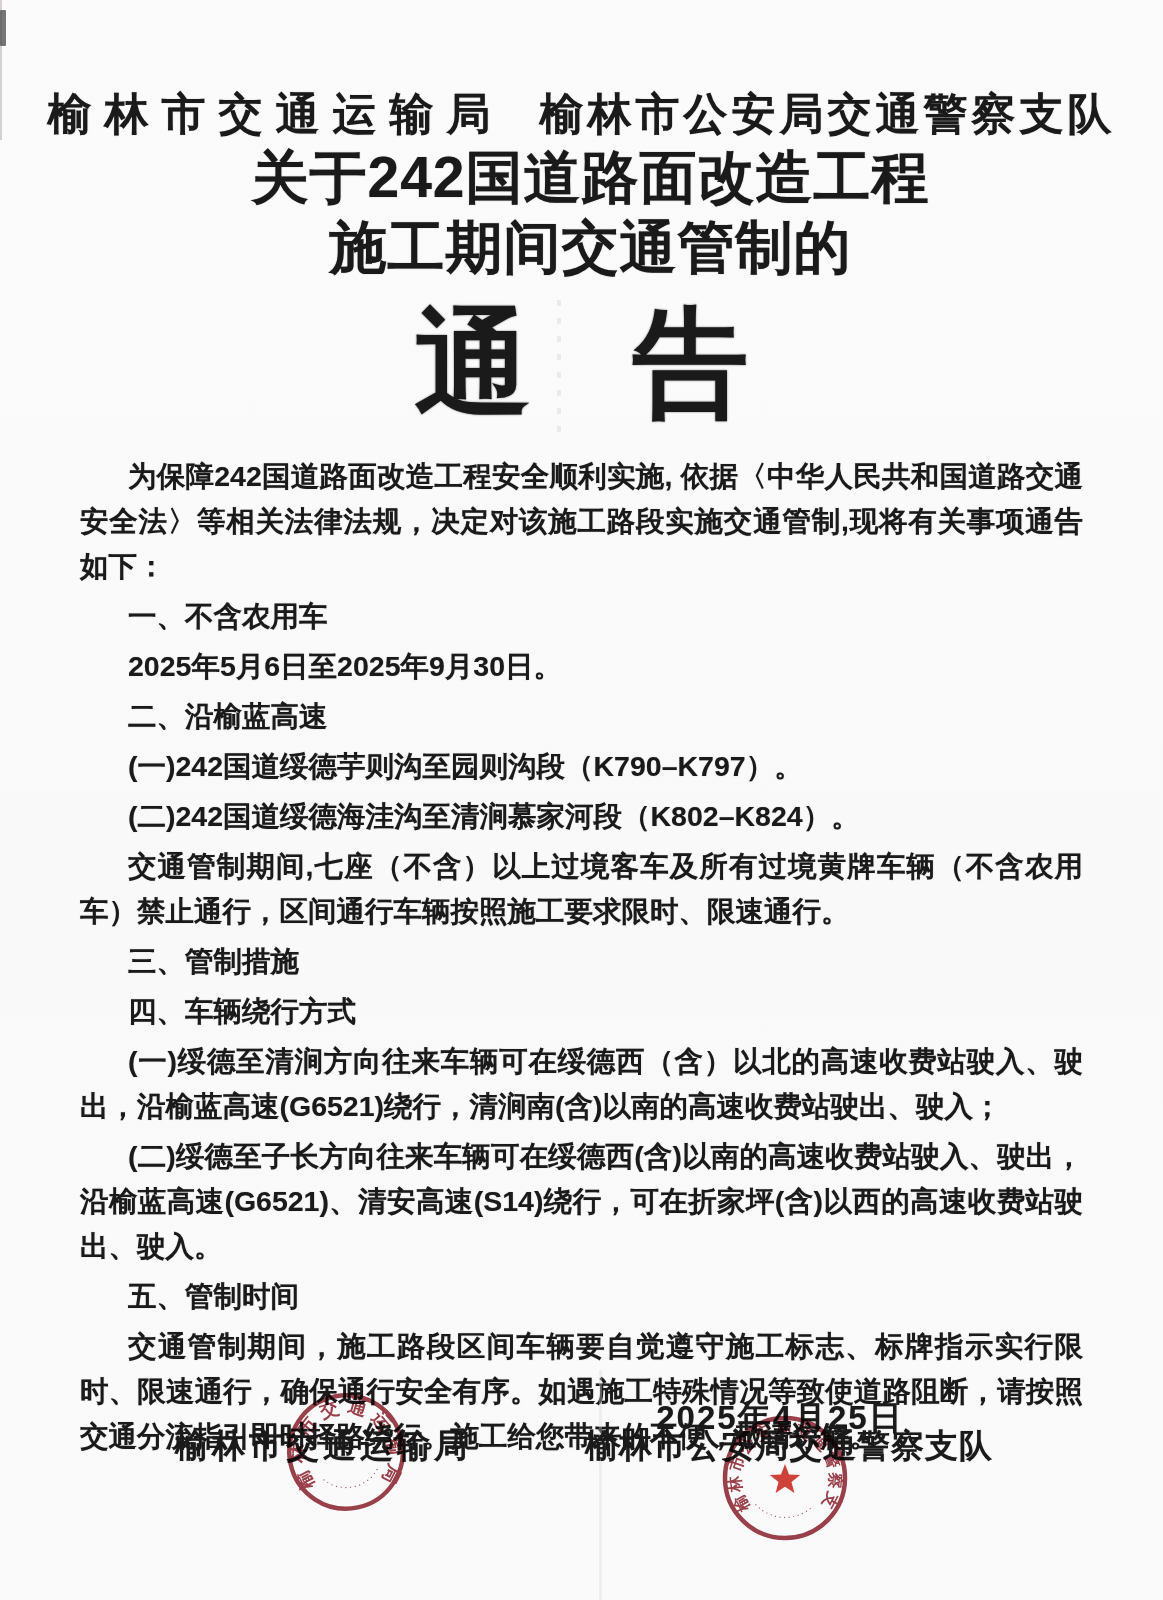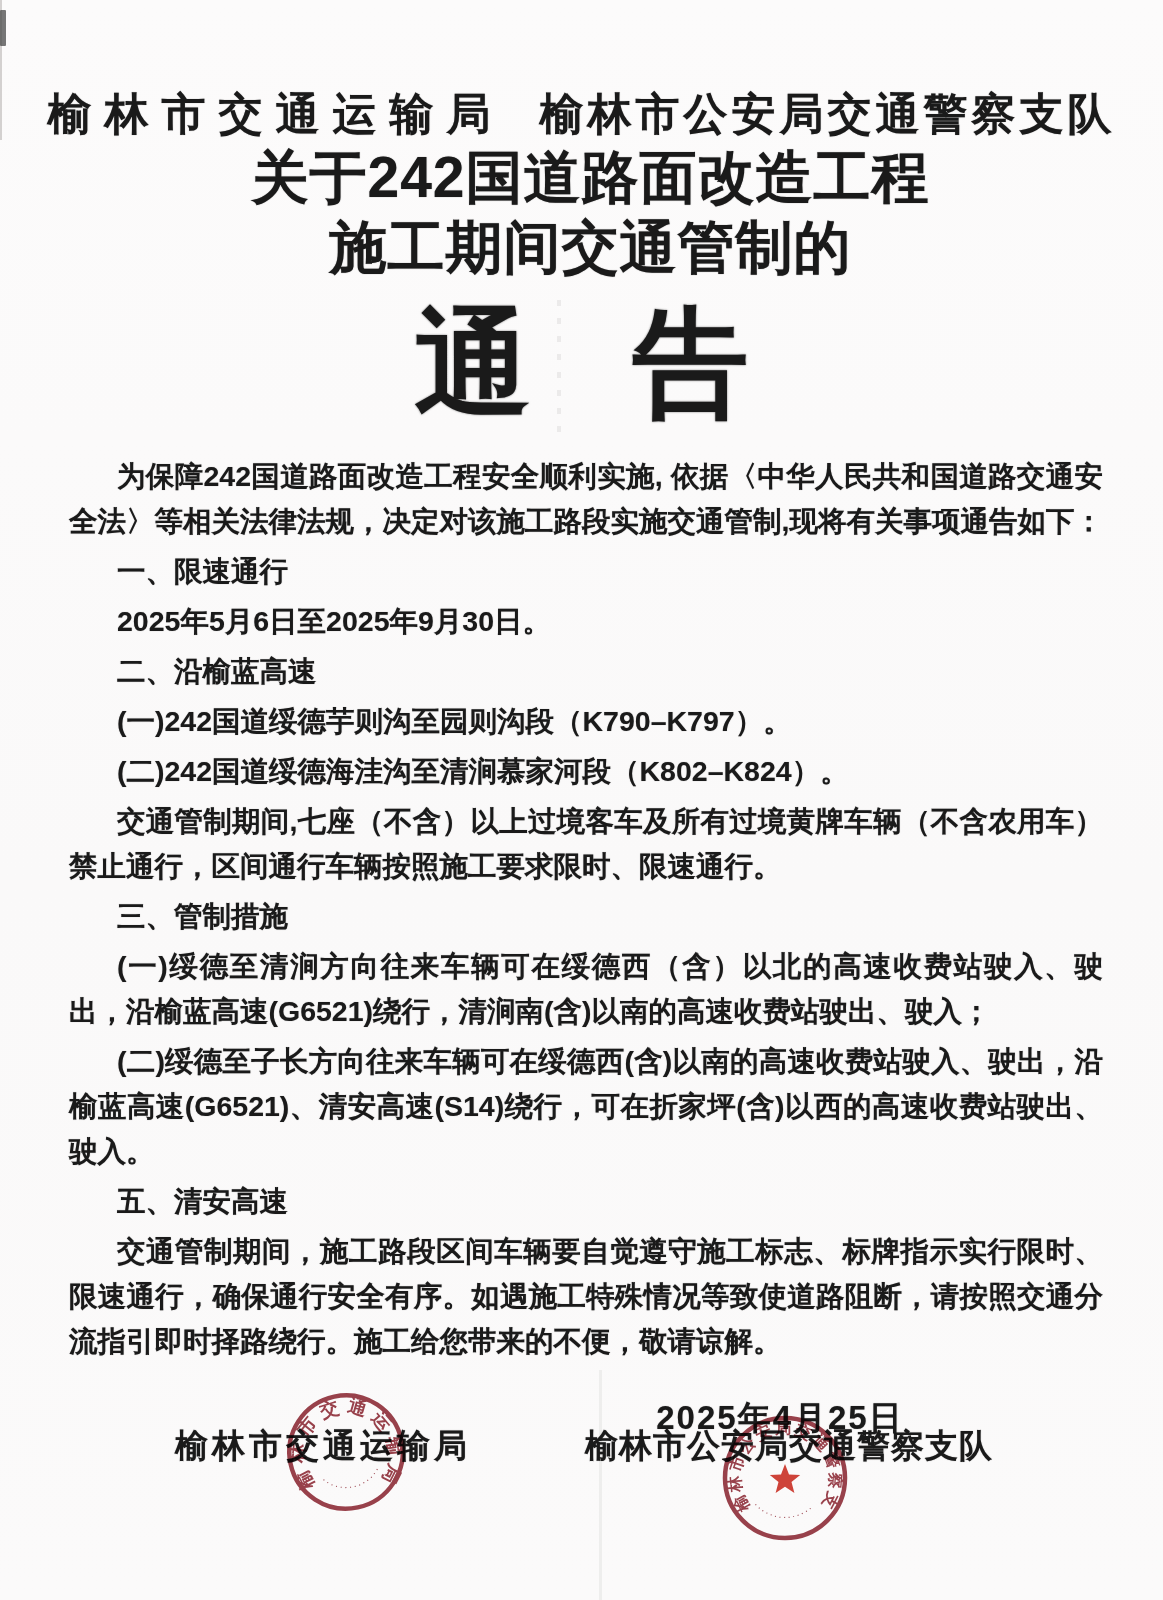--- a/index.html
+++ b/index.html
@@ -43,25 +43,24 @@
   .big-title {
     display:flex; justify-content:center; gap:102px;
     margin-top:22px;
     font-weight:bold; font-size:116px; line-height:122px;
     text-shadow:0 0 2px rgba(10,10,10,.6);
   }
 
   
   .body-text {
     margin-top:30px;
-    padding:0 60px;
+    padding:0 80px;
     font-size:28.5px; font-weight:bold; line-height:45px;
     text-align:justify;
     text-shadow:0 0 1px rgba(25,25,25,.4);
-    margin-left:9px;
   }
   .blk { margin:0 0 5px 0; text-indent:48px; }
 
   
   .sig { position:absolute; font-weight:bold; font-size:33px; line-height:40px;
          text-align:center; white-space:nowrap;
          text-shadow:0 0 1px rgba(20,20,20,.45); }
   .sig-left  { left:168px; top:1426px; width:310px; letter-spacing:4px; }
   .sig-right { left:585px; top:1426px; width:390px; letter-spacing:1px; }
   .sig-date  { left:585px; top:1398px; width:390px; letter-spacing:2px; }
@@ -90,30 +89,31 @@
   <div class="title-line">关于242国道路面改造工程</div>
   <div class="title-line">施工期间交通管制的</div>
 
   <div class="big-title">
     <span>通</span>
     <span>告</span>
   </div>
 
   <div class="body-text">
     <p class="blk">为保障242国道路面改造工程安全顺利实施, 依据〈中华人民共和国道路交通安全法〉等相关法律法规，决定对该施工路段实施交通管制,现将有关事项通告如下：</p>
-    <p class="blk">一、限速通行</p>
+    <p class="blk">一、不含农用车</p>
     <p class="blk">2025年5月6日至2025年9月30日。</p>
     <p class="blk">二、沿榆蓝高速</p>
     <p class="blk">(一)242国道绥德芋则沟至园则沟段（K790–K797）。</p>
     <p class="blk">(二)242国道绥德海洼沟至清涧慕家河段（K802–K824）。</p>
     <p class="blk">交通管制期间,七座（不含）以上过境客车及所有过境黄牌车辆（不含农用车）禁止通行，区间通行车辆按照施工要求限时、限速通行。</p>
     <p class="blk">三、管制措施</p>
+    <p class="blk">四、车辆绕行方式</p>
     <p class="blk">(一)绥德至清涧方向往来车辆可在绥德西（含）以北的高速收费站驶入、驶出，沿榆蓝高速(G6521)绕行，清涧南(含)以南的高速收费站驶出、驶入；</p>
     <p class="blk">(二)绥德至子长方向往来车辆可在绥德西(含)以南的高速收费站驶入、驶出，沿榆蓝高速(G6521)、清安高速(S14)绕行，可在折家坪(含)以西的高速收费站驶出、驶入。</p>
-    <p class="blk">五、清安高速</p>
+    <p class="blk">五、管制时间</p>
     <p class="blk">交通管制期间，施工路段区间车辆要自觉遵守施工标志、标牌指示实行限时、限速通行，确保通行安全有序。如遇施工特殊情况等致使道路阻断，请按照交通分流指引即时择路绕行。施工给您带来的不便，敬请谅解。</p>
   </div>
 
   <div class="sig sig-left">榆林市交通运输局</div>
   <div class="sig sig-right">榆林市公安局交通警察支队</div>
   <div class="sig sig-date">2025年4月25日</div>
 
   <svg class="stamp stamp-left" viewBox="0 0 140 140">
     <defs>
       <path id="lp-arc" d="M 33,104 A 48,48 0 1 1 107,104" fill="none"></path>

